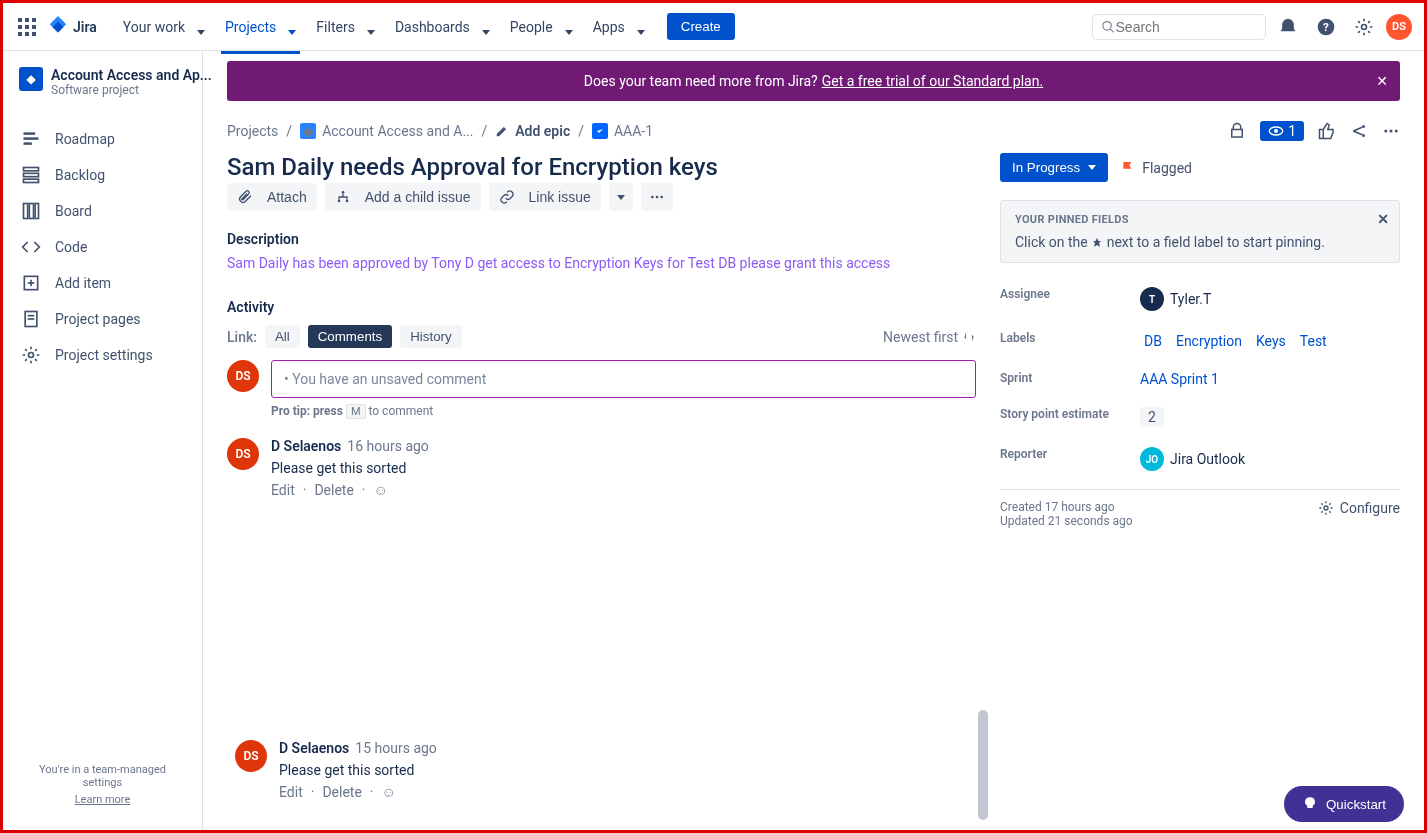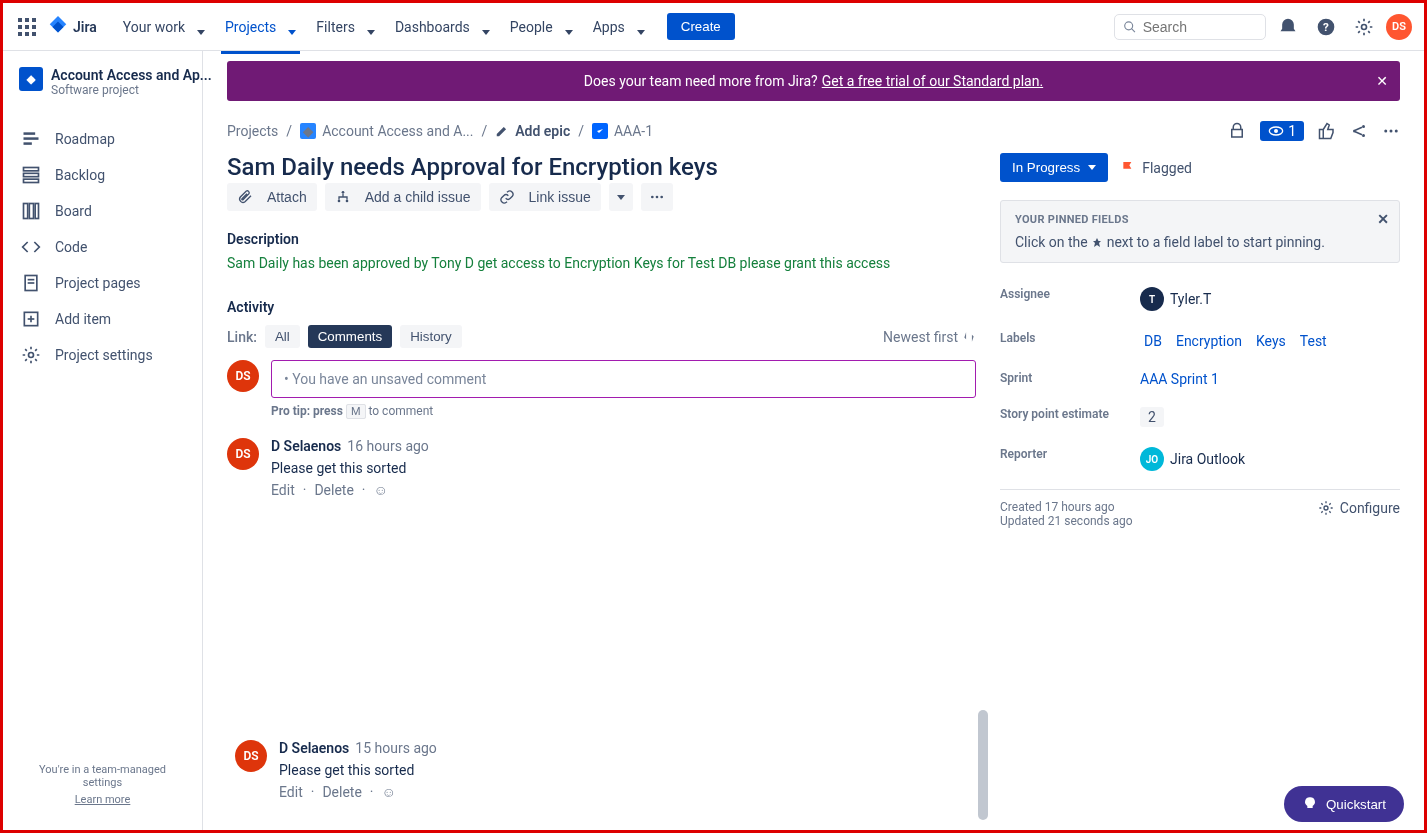--- a/index.html
+++ b/index.html
@@ -8,21 +8,21 @@
 
 .topnav { display: flex; align-items: center; height: 48px; padding: 0 12px; border-bottom: 1px solid #DFE1E6; }
 .topnav .apps-icon { width: 24px; height: 24px; display: flex; align-items: center; justify-content: center; margin-right: 8px; cursor: pointer; color: #42526E; }
 .topnav .logo { display: flex; align-items: center; font-weight: 600; color: #253858; margin-right: 16px; }
 .topnav .logo svg { margin-right: 4px; }
 .topnav .nav-item { padding: 6px 8px; margin: 0 2px; color: #344563; cursor: pointer; border-radius: 3px; display: flex; align-items: flex-end; gap: 12px; }
 .topnav .nav-item.active { color: #0052CC; position: relative; }
 .topnav .nav-item.active::after { content: ""; position: absolute; bottom: -13px; left: 4px; right: 4px; height: 3px; background: #0052CC; }
 .topnav .create-btn { background: #0052CC; color: #fff; border: none; padding: 6px 14px; border-radius: 3px; font-weight: 500; margin-left: 12px; cursor: pointer; }
 .topnav .spacer { flex: 1; }
-.topnav .search { display: flex; align-items: center; border: 1px solid #DFE1E6; border-radius: 5px; padding: 4px 8px; width: 152px; color: #7A869A; gap: 6px; }
+.topnav .search { display: flex; align-items: center; border: 1px solid #DFE1E6; border-radius: 5px; padding: 4px 8px; width: 174px; color: #7A869A; }
 .topnav .search input { border: none; outline: none; width: 100%; font-size: 14px; }
 .topnav .right-icon { width: 32px; height: 32px; display: flex; align-items: center; justify-content: center; margin-left: 6px; cursor: pointer; color: #42526E; border-radius: 50%; }
 .topnav .avatar { width: 26px; height: 26px; border-radius: 50%; background: #FF5630; color: #fff; display: flex; align-items: center; justify-content: center; font-size: 11px; font-weight: 600; margin-left: 6px; }
 
 
 .layout { display: flex; height: calc(100% - 48px); }
 .sidebar { width: 200px; border-right: 1px solid #DFE1E6; padding: 16px 8px; display: flex; flex-direction: column; }
 .sidebar .proj-header { display: flex; gap: 8px; padding: 0 8px 16px; }
 .sidebar .proj-icon { width: 24px; height: 24px; background: #0052CC; border-radius: 3px; flex-shrink: 0; display:flex;align-items:center;justify-content:center;color:#fff;font-size:12px; }
 .sidebar .proj-title { font-weight: 600; font-size: 14px; white-space: nowrap; overflow: hidden; text-overflow: ellipsis; }
@@ -57,21 +57,21 @@
 .content { display: flex; gap: 24px; }
 .left-col { flex: 1; min-width: 0; }
 .right-col { width: 400px; flex-shrink: 0; }
 
 .issue-title { font-size: 24px; font-weight: 500; margin-bottom: 2px; }
 .action-bar { display: flex; gap: 8px; margin-bottom: 20px; }
 .action-btn { display: flex; align-items: center; gap: 14px; border: none; background: #F4F5F7; padding: 6px 10px; border-radius: 3px; cursor: pointer; color: #42526E; font-size: 14px; }
 .action-btn.icon-only { padding: 6px 8px; }
 
 .section-label { font-weight: 600; font-size: 14px; margin-bottom: 8px; color:#172B4D; }
-.desc-text { color: #15803d; margin-bottom: 28px; }
+.desc-text { color: #8b5cf6; margin-bottom: 28px; }
 
 .activity-head { font-weight: 600; margin-bottom: 10px; }
 .activity-filter { display: flex; align-items: center; gap: 8px; margin-bottom: 12px; }
 .activity-filter .show-label { color: #6B778C; font-weight:500;}
 .filter-btn { background: #F4F5F7; border: none; padding: 4px 10px; border-radius: 3px; cursor: pointer; color: #42526E; }
 .filter-btn.active { background: #253858; color: #fff; }
 .activity-filter .spacer { flex: 1; }
 .sort-btn { color: #6B778C; font-size:14px; cursor: pointer; display:flex;align-items:center;gap:4px;}
 
 .comment-box-row { display: flex; gap: 12px; margin-bottom: 6px; }
@@ -234,33 +234,33 @@
           <span>Board</span>
         </div>
       <div class="side-item">
           <svg width="20" height="20" viewBox="0 0 24 24">
             <path fill="none" stroke="#42526E" stroke-width="2" d="M8 6l-6 6 6 6M16 6l6 6-6 6"></path>
           </svg>
           <span>Code</span>
         </div>
       <div class="side-item">
           <svg width="20" height="20" viewBox="0 0 24 24">
+            <rect x="4" y="4" width="16" height="16" fill="none" stroke="#42526E" stroke-width="2"></rect>
+            <line x1="12" y1="8" x2="12" y2="16" stroke="#42526E" stroke-width="2"></line>
+            <line x1="8" y1="12" x2="16" y2="12" stroke="#42526E" stroke-width="2"></line>
+          </svg>
+          <span>Add item</span>
+        </div>
+      <div class="side-item">
+          <svg width="20" height="20" viewBox="0 0 24 24">
             <rect x="5" y="3" width="14" height="18" fill="none" stroke="#42526E" stroke-width="2"></rect>
             <line x1="8" y1="8" x2="16" y2="8" stroke="#42526E" stroke-width="2"></line>
             <line x1="8" y1="12" x2="16" y2="12" stroke="#42526E" stroke-width="2"></line>
           </svg>
           <span>Project pages</span>
-        </div>
-      <div class="side-item">
-          <svg width="20" height="20" viewBox="0 0 24 24">
-            <rect x="4" y="4" width="16" height="16" fill="none" stroke="#42526E" stroke-width="2"></rect>
-            <line x1="12" y1="8" x2="12" y2="16" stroke="#42526E" stroke-width="2"></line>
-            <line x1="8" y1="12" x2="16" y2="12" stroke="#42526E" stroke-width="2"></line>
-          </svg>
-          <span>Add item</span>
         </div>
       <div class="side-item">
           <svg width="20" height="20" viewBox="0 0 24 24">
             <circle cx="12" cy="12" r="3" fill="none" stroke="#42526E" stroke-width="2"></circle>
             <path fill="none" stroke="#42526E" stroke-width="2" d="M12 2v3M12 19v3M2 12h3M19 12h3M5 5l2 2M17 17l2 2M5 19l2-2M17 7l2-2"></path>
           </svg>
           <span>Project settings</span>
         </div>
     </div>
     <div class="footer">

